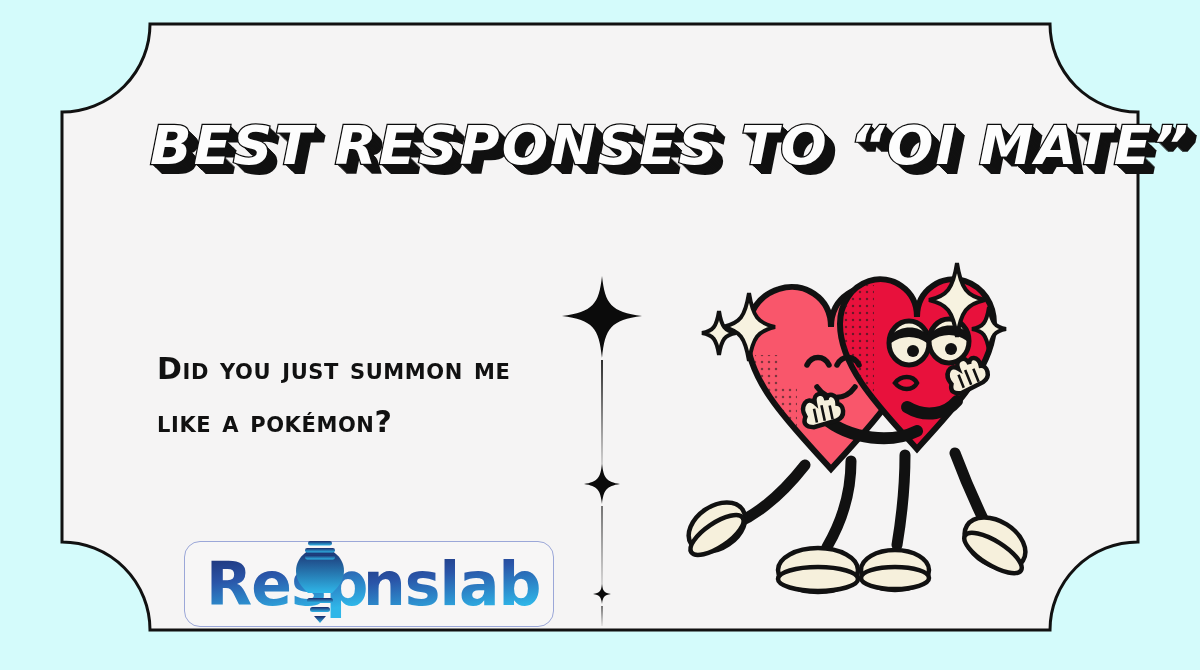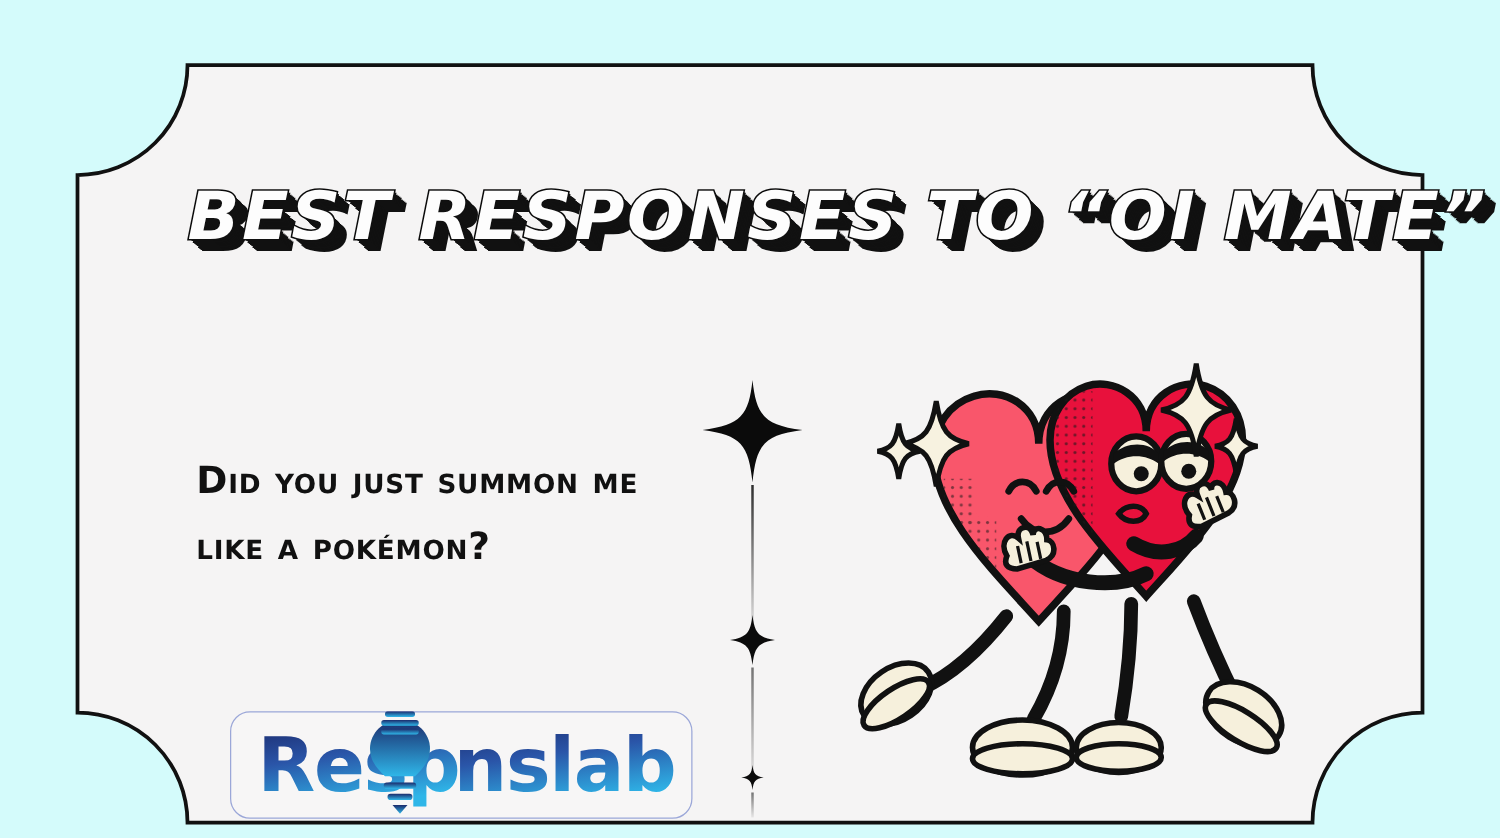--- a/index.html
+++ b/index.html
@@ -8,21 +8,20 @@
     width:1200px; height:670px;
     overflow:hidden;
     background:#d4fbfb;
     font-family:"Liberation Sans", sans-serif;
   }
 
   #stage {
     position:relative;
     width:1200px; height:539px;
     background:#d4fbfb;
-    margin-top:28px;
   }
 
   
   #card-wrap {
     position:absolute;
     left:60px; top:22px;
     width:1080px; height:610px;
   }
   #card-svg { position:absolute; left:0; top:0; }
 
@@ -46,21 +45,21 @@
       4px 4px 0 #111, 5px 5px 0 #111, 6px 6px 0 #111,
       7px 7px 0 #111, 8px 8px 0 #111, 9px 9px 0 #111,
       10px 10px 0 #111;
     transform:scaleX(1.03);
     transform-origin:left center;
   }
 
   
   #quote {
     position:absolute;
-    left:157px; top:330px;
+    left:157px; top:342px;
     width:390px;
     font-family:"DejaVu Sans", sans-serif;
     font-weight:700;
     font-size:30px;
     line-height:1.78;
     letter-spacing:0.6px;
     color:#111111;
     font-variant:small-caps;
     text-transform:lowercase;
   }

